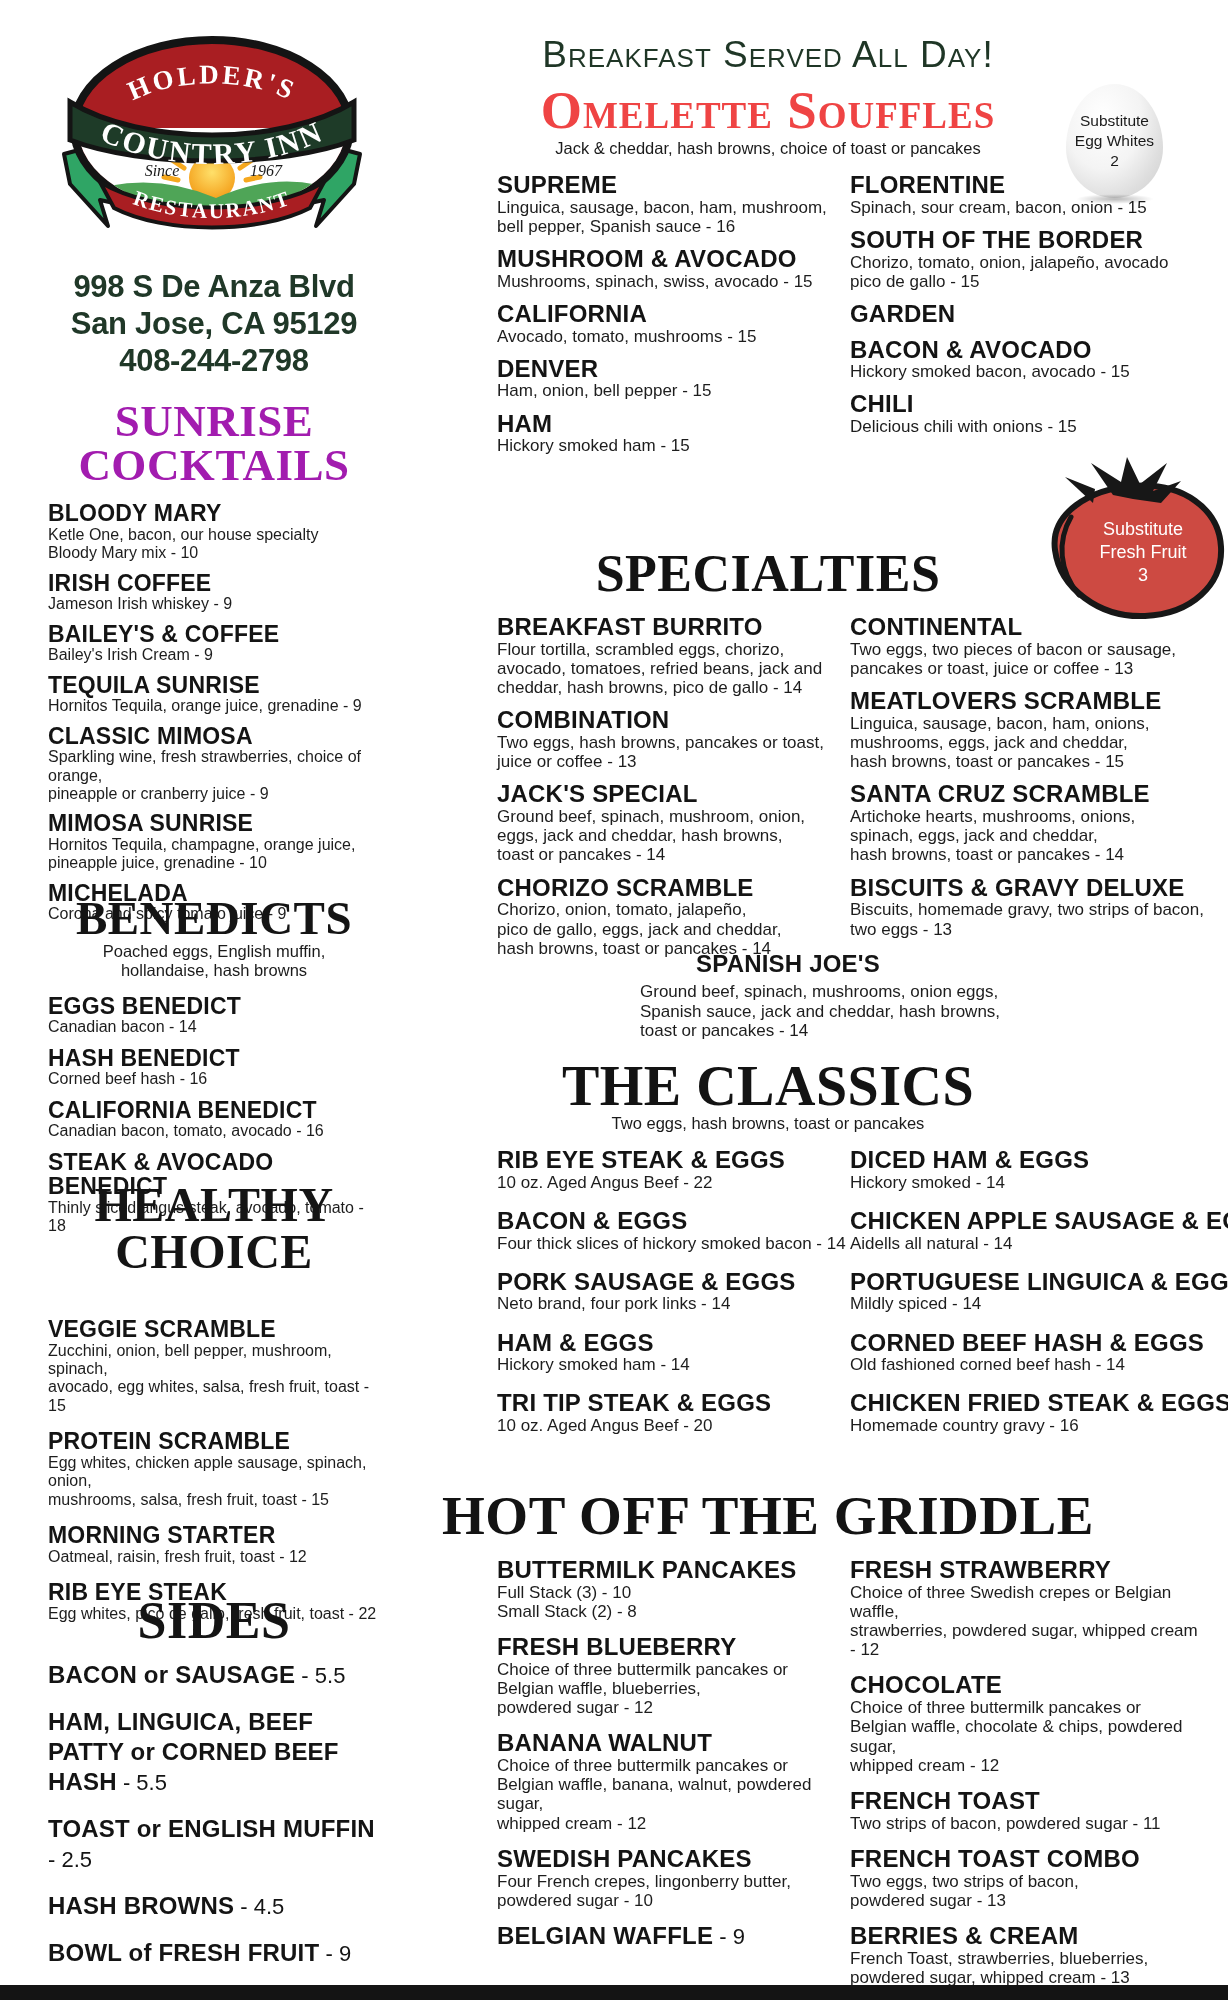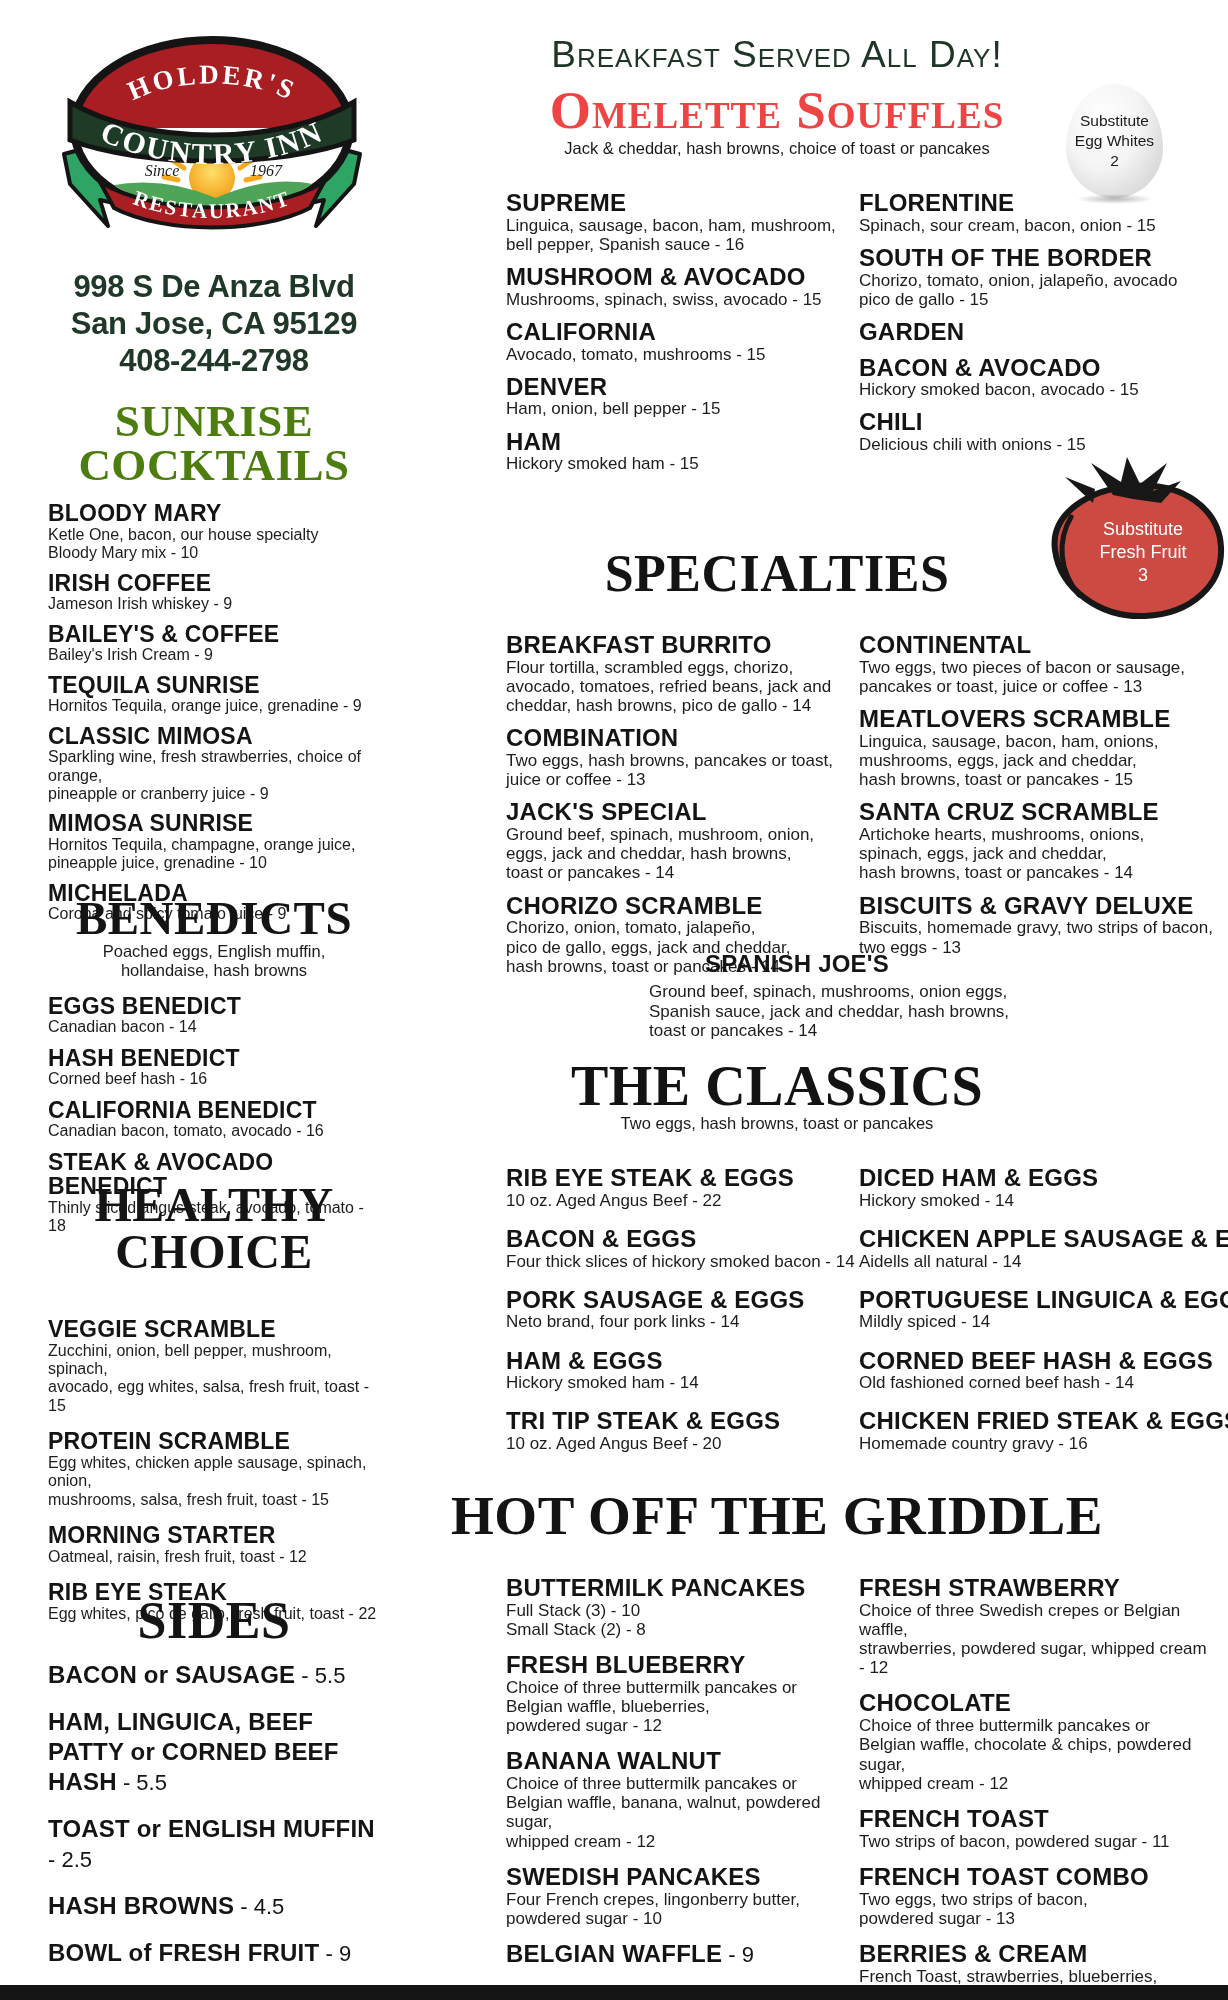--- a/index.html
+++ b/index.html
@@ -16,48 +16,48 @@
 
   
   .left-col { position:absolute; left:48px; top:0; width:332px; height:2000px; }
   .lsec { position:absolute; left:0; width:100%; }
   .logo { position:absolute; left:8px; top:36px; width:312px; height:210px; }
   .address { position:absolute; left:0; top:268px; width:100%; text-align:center;
              font-size:31px; font-weight:700; line-height:1.2; color:#203828; letter-spacing:-0.3px; }
 
   .stitle { font-family:"Liberation Serif","DejaVu Serif",serif; font-weight:700; text-align:center;
             line-height:0.97; color:#141414; white-space:pre-line; letter-spacing:0.5px; }
-  .stitle.green { color:#4d7c0f; }
+  .stitle.green { color:#a21caf; }
   .h-sunrise   { font-size:45px; }
   .h-benedicts { font-size:47px; }
   .h-healthy   { font-size:48px; }
   .h-sides     { font-size:52px; }
   .sub { font-size:16.5px; text-align:center; color:#1b1b1b; white-space:pre-line; line-height:1.15; }
   .lsec .items { margin-top:14px; text-align:left; }
   .benedict-items .item { margin-bottom:9px; }
   .healthy-items .item { margin-bottom:14px; }
 
   .sides-items { margin-top:22px; }
   .sides-items .item { margin-bottom:17px; }
   .sides-items .iname { font-size:24px; line-height:1.25; }
 
   
   .main { position:absolute; left:386px; top:0; width:750px; height:2000px; }
-  .msec { position:absolute; left:16px; width:100%; }
+  .msec { position:absolute; left:7px; width:100%; }
   .banner { font-family:"Liberation Sans",sans-serif; font-variant:small-caps; font-size:37px;
             text-align:center; color:#1f3626; letter-spacing:1px; }
   .souffle-title { font-family:"Liberation Serif","DejaVu Serif",serif; font-variant:small-caps;
             font-weight:700; font-size:53px; line-height:1; text-align:center; color:#ef4444; letter-spacing:1px; }
   .mtitle { font-family:"Liberation Serif","DejaVu Serif",serif; font-weight:700; text-align:center;
             line-height:1; color:#131313; letter-spacing:0.5px; }
   .h-specialties { font-size:52px; }
   .h-classics    { font-size:56px; }
   .h-griddle     { font-size:55px; }
 
-  .cols { display:grid; grid-template-columns:353px 355px; margin-left:104px; margin-top:32px; }
+  .cols { display:grid; grid-template-columns:353px 355px; margin-left:104px; margin-top:14px; }
   .cols .iname { font-size:24px; white-space:nowrap; }
   .cols .idesc { font-size:17px; line-height:1.13; }
   .cols .item  { margin-bottom:10px; }
   .cols.cl .item { margin-bottom:16px; }
   .cols.gr .item { margin-bottom:13px; }
 
   .sj-name { font-size:24px; font-weight:700; text-align:center; padding-left:40px; letter-spacing:0.2px; }
   .sj-desc { margin:4px 0 0 247px; width:400px; font-size:17px; line-height:1.15; white-space:pre-line; color:#1d1d1d; }
 
   

